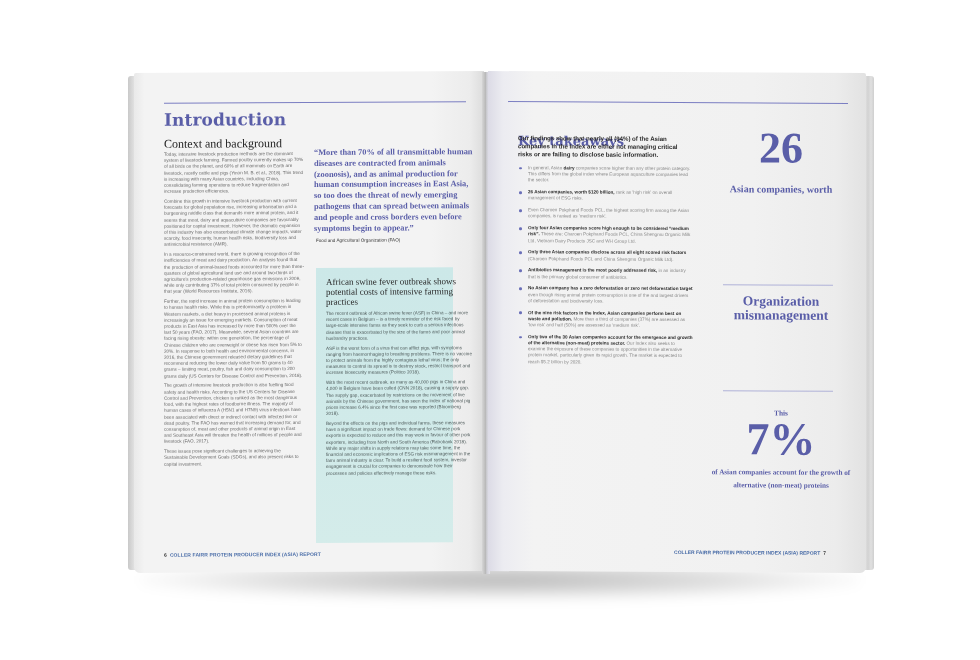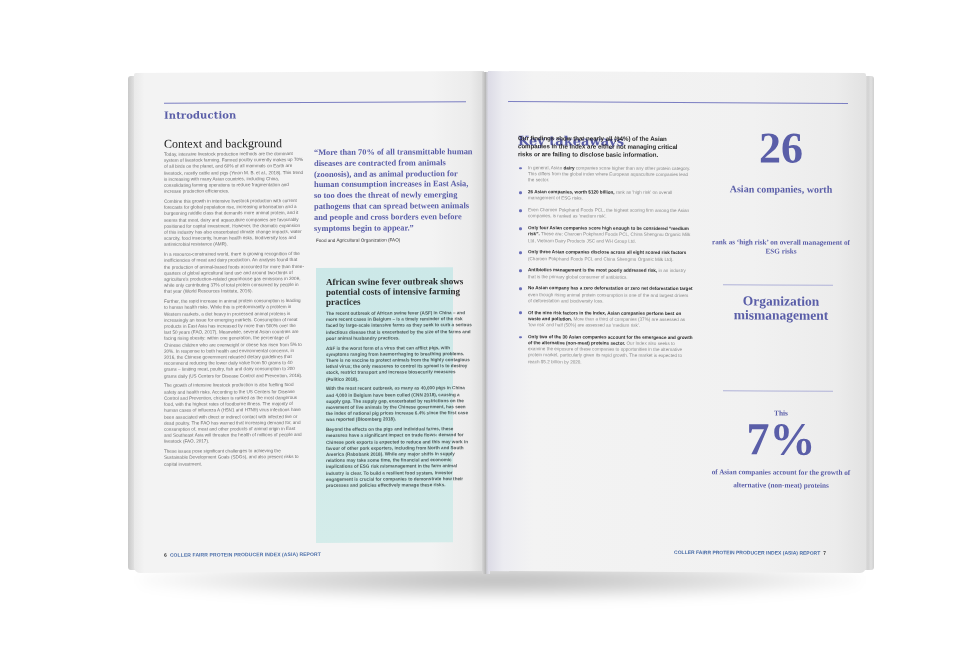--- a/index.html
+++ b/index.html
@@ -27,30 +27,30 @@
     background: linear-gradient(90deg, #e6e6e6, #d2d2d2 40%, #e0e0e0 70%, #cfcfcf); border-radius: 0 3px 3px 0; }
   .gutter { position: absolute; left: 482px; top: 72px; width: 8px; height: 502px;
     background: linear-gradient(90deg, #d6d6d6, #b9b9b9 45%, #cfcfd6 60%, #e4e4ea); }
 
   .rule { position: absolute; height: 1px; background: #7b7ec2; }
 
   .h-serif { font-family: "DejaVu Serif", serif; color: #5a5ea8; font-weight: bold; }
   .body-text { font-family: "Liberation Sans", sans-serif; color: #6a6a6a; font-size: 4.6px; line-height: 6.2px; }
   .body-text p { margin-bottom: 3.6px; }
 
-  .intro-title { position: absolute; left: 30px; top: 37px; font-size: 10px; letter-spacing: 0.1px; }
+  .intro-title { position: absolute; left: 30px; top: 37px; font-size: 17px; letter-spacing: 0.1px; }
   .sub-title { position: absolute; left: 30px; top: 64px; font-family: "Liberation Serif", serif; color: #222; font-size: 12px; }
   .left-col { position: absolute; left: 30px; top: 79px; width: 140px; }
 
   .quote { position: absolute; left: 180px; top: 76px; width: 160px; font-family: "Liberation Serif", serif; font-weight: bold;
     color: #5a5ea8; font-size: 8.4px; line-height: 10.8px; }
   .quote-src { position: absolute; left: 182px; top: 166px; font-size: 4.6px; color: #333; font-family: "Liberation Sans", sans-serif; }
 
   .box { position: absolute; left: 182px; top: 196px; width: 137px; height: 275px; background: #cfe8e8;
-    background: linear-gradient(180deg, #cce8e8, #d4ecea); font-weight: bold; }
+    background: linear-gradient(180deg, #cce8e8, #d4ecea); }
   .box-title { position: absolute; left: 10px; top: 9px; width: 145px; font-family: "Liberation Serif", serif; color: #2a2a2a;
     font-size: 9px; line-height: 10.2px; }
   .box-body { position: absolute; left: 10px; top: 43px; width: 146px; color: #4e5a5a; }
 
   .footer-left { position: absolute; left: 30px; top: 479px; font-size: 5px; color: #4a6da8; font-weight: bold; letter-spacing: 0.1px; }
   .footer-left .num { color: #333; margin-right: 3px; }
   .footer-right { position: absolute; right: 40px; top: 477px; font-size: 5px; color: #4a6da8; font-weight: bold; }
   .footer-right .num { color: #333; margin-left: 3px; }
 
   .kt-title { position: absolute; left: 30px; top: 34px; font-size: 13px; margin-top: 28px; }
@@ -126,21 +126,20 @@
       <li><span></span><b>Only four Asian companies score high enough to be considered “medium risk”.</b><span> These are: Charoen Pokphand Foods PCL, China Shengmu Organic Milk Ltd, Vietnam Dairy Products JSC and WH Group Ltd.</span></li>
       <li><span></span><b>Only three Asian companies disclose across all eight scored risk factors</b><span> (Charoen Pokphand Foods PCL and China Shengmu Organic Milk Ltd).</span></li>
       <li><span></span><b>Antibiotics management is the most poorly addressed risk,</b><span> in an industry that is the primary global consumer of antibiotics.</span></li>
       <li><span></span><b>No Asian company has a zero deforestation or zero net deforestation target</b><span> even though rising animal protein consumption is one of the and largest drivers of deforestation and biodiversity loss.</span></li>
       <li><span></span><b>Of the nine risk factors in the Index, Asian companies perform best on waste and pollution.</b><span> More than a third of companies (37%) are assessed as 'low risk' and half (50%) are assessed as 'medium risk'.</span></li>
       <li><span></span><b>Only two of the 30 Asian companies account for the emergence and growth of the alternative (non-meat) proteins sector.</b><span> Our Index also seeks to examine the exposure of these companies to opportunities in the alternative protein market, particularly given its rapid growth. The market is expected to reach $5.2 billion by 2020.</span></li>
     </ul>
 
     <div class="stat big26">26</div>
     <div class="stat s1">Asian companies, worth</div>
-    <div class="stat s1b">rank as ‘high risk’ on overall management of ESG risks</div>
 
     <div class="stat-rule" style="top:212px;"></div>
     <div class="stat anti">Organization mismanagement</div>
     <div class="stat-rule" style="top:318px;"></div>
 
     <div class="stat only">This</div>
     <div class="stat big7">7%</div>
     <div class="stat s3">of Asian companies account for the growth of alternative (non-meat) proteins</div>
 
     <div class="footer-right">

